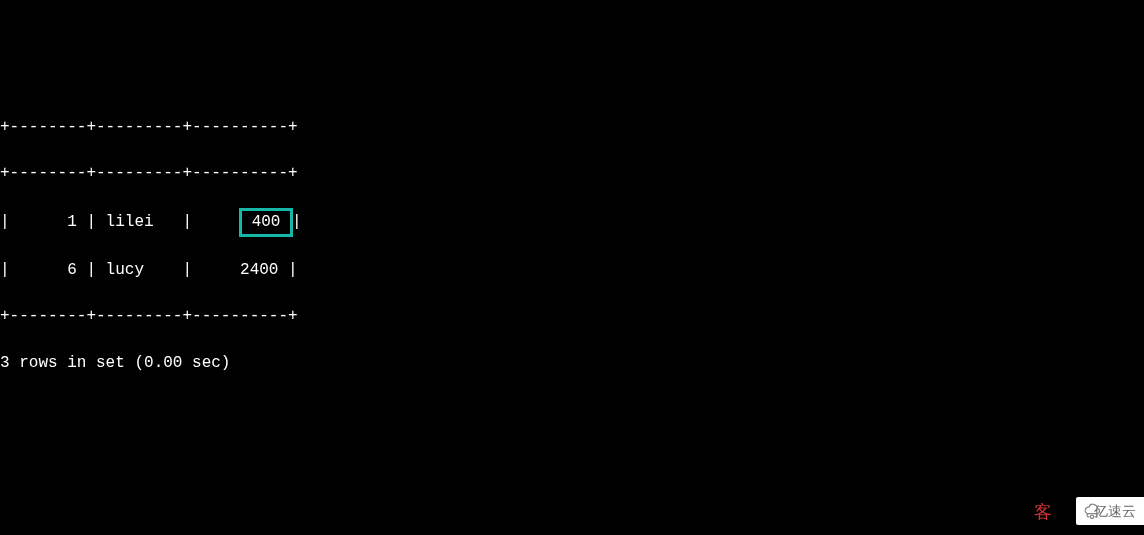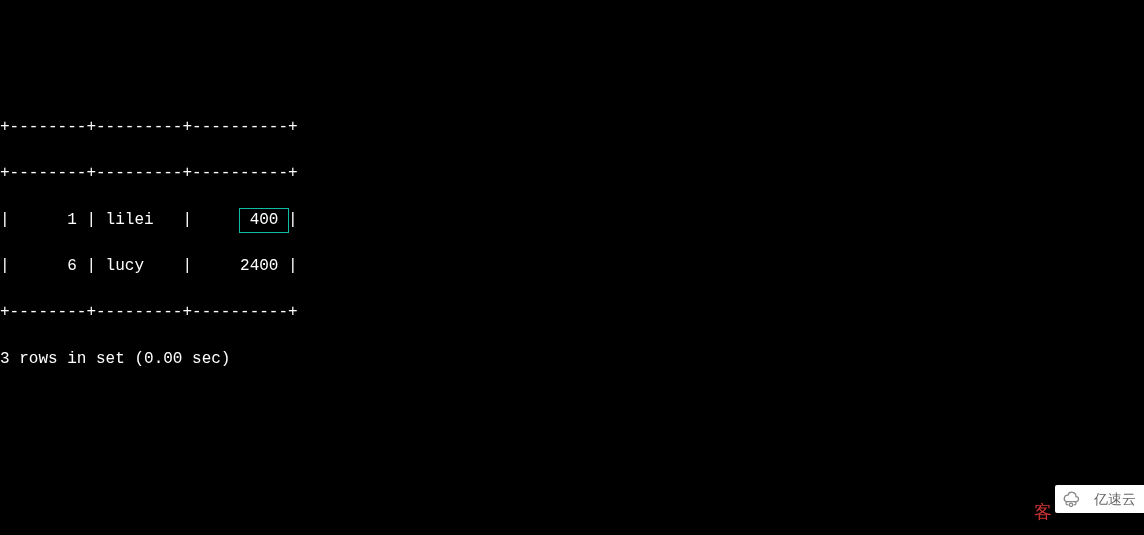--- a/index.html
+++ b/index.html
@@ -20,32 +20,32 @@
       white-space: pre;
     }
     .terminal {
       padding: 0;
     }
     .line {
       white-space: pre;
     }
     .hl-red {
       display: inline-block;
-      border: 1px solid #14b8a6;
+      border: 3px solid #14b8a6;
       margin: -1px;
     }
     .watermark {
       position: absolute;
       right: 0;
-      bottom: 22px;
+      bottom: 10px;
       background: #fff;
       color: #666;
       font-family: sans-serif;
       font-size: 14px;
-      padding: 4px 8px 4px 39px;
+      padding: 4px 8px 4px 18px;
       border-radius: 2px 0 0 2px;
       display: flex;
       align-items: center;
       gap: 4px;
     }
     .watermark-icon {
       position: absolute;
       left: 6px;
       top: 4px;
       width: 20px;

